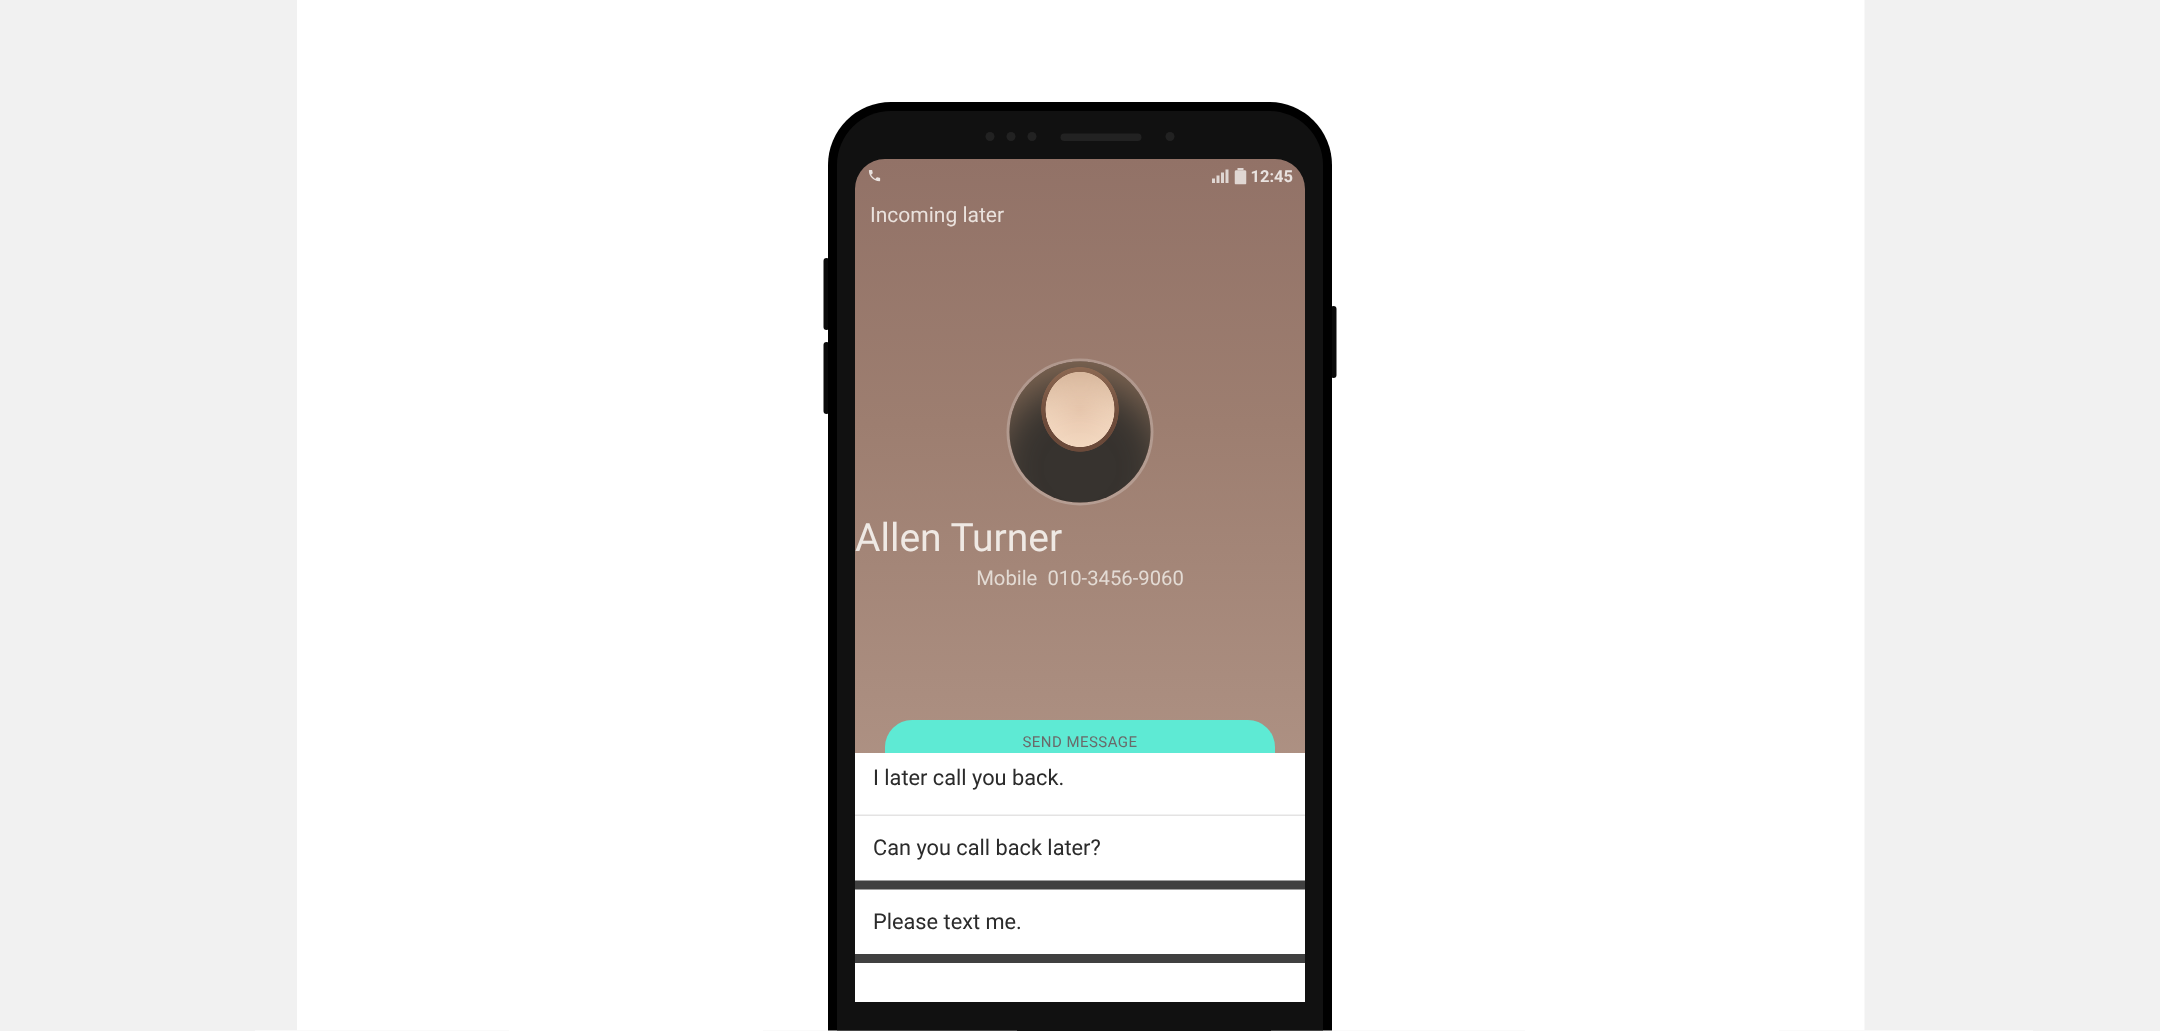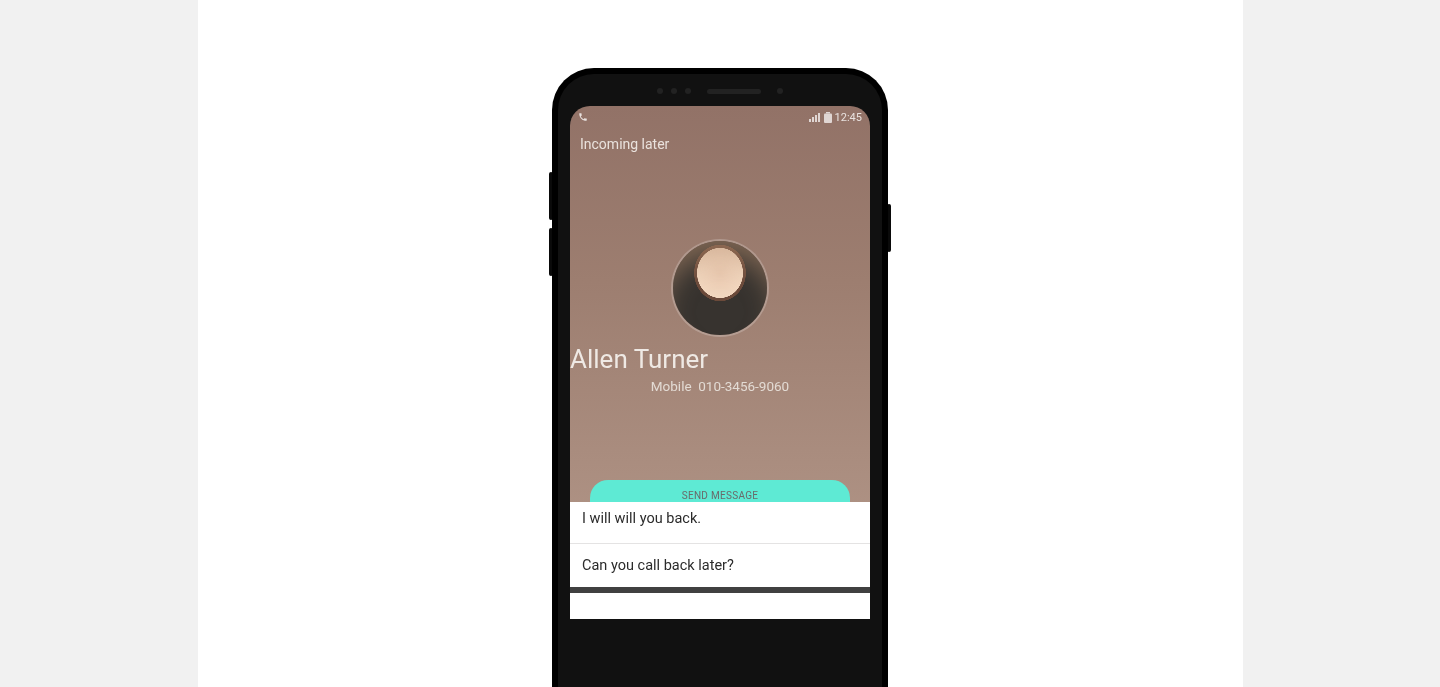--- a/index.html
+++ b/index.html
@@ -90,21 +90,21 @@
       position: absolute;
       top: 0;
       left: 0;
       width: 100%;
       height: 22px;
       display: flex;
       align-items: center;
       padding: 0 8px;
       color: #e9e2df;
       font-size: 11px;
-      font-weight: 400;
+      font-weight: 700;
       z-index: 2;
     }
     .status-left {
       display: flex;
       align-items: center;
       gap: 4px;
     }
     .status-right {
       margin-left: auto;
       display: flex;
@@ -259,27 +259,30 @@
       </div>
 
       <div class="panel-tab">
         <span>SEND MESSAGE</span>
       </div>
 
       <div class="panel">
 
 
         <div class="row no-icon">
-          <span>I will will you back.</span>
+          <span>I later call you back.</span>
         </div>
 
         <div class="row no-icon">
           <span>Can you call back later?</span>
         </div>
 
+        <div class="row no-icon">
+          <span>Please text me.</span>
+        </div>
 
         <div class="row">
           
           
         </div>
 
       </div>
     </div>
   </div>
 </div>

